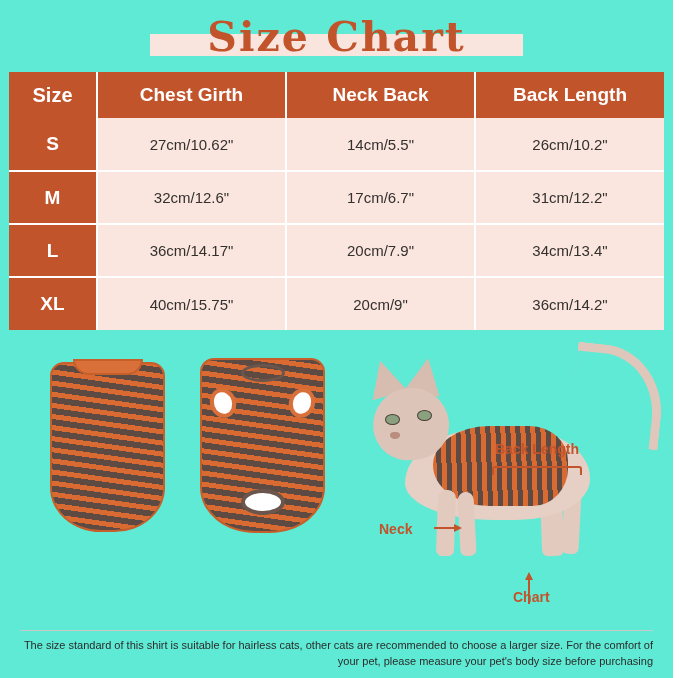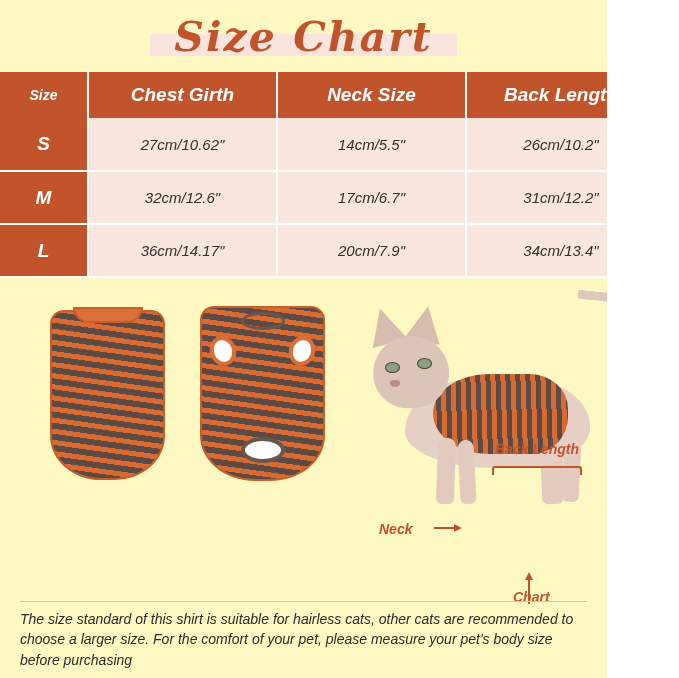--- a/index.html
+++ b/index.html
@@ -4,24 +4,23 @@
 <style>
   * { box-sizing: border-box; }
   html, body {
     margin: 0; padding: 0;
     width: 679px; height: 678px;
     background: #ffffff;
     font-family: "Liberation Sans", sans-serif;
   }
   .page {
     position: relative;
-    width: 607px; height: 678px;
+    width: 673px; height: 678px;
     overflow: hidden;
-    background: #fef9c3;
-    font-style: italic;
+    background: #5eead4;
   }
 
   
   .title-wrap {
     position: relative;
     height: 62px;
     margin: 6px 0 0 0;
     display: flex;
     align-items: center;
     justify-content: center;
@@ -57,21 +56,21 @@
   .hdr-row th {
     background: #c2542c;
     color: #ffffff;
     font-size: 19px;
     font-weight: bold;
     height: 46px;
     text-align: center;
     border-right: 2px solid #ffffff;
   }
   .hdr-row th:last-child { border-right: none; }
-  .hdr-row th.size-col { font-size: 14px; }
+  .hdr-row th.size-col { font-size: 20px; }
 
   td.size-cell {
     background: #c2542c;
     color: #ffffff;
     font-weight: bold;
     font-size: 19px;
     text-align: center;
     height: 53px;
     border-bottom: 2px solid #ffffff;
     border-right: 2px solid #ffffff;
@@ -286,24 +285,24 @@
     border-right: 4px solid transparent;
   }
 
   
   .note {
     position: absolute;
     left: 20px; right: 20px;
     bottom: 8px;
     border-top: 1px solid #c9c9c9;
     padding-top: 7px;
-    font-size: 14px;
+    font-size: 11px;
     line-height: 1.45;
     color: #2b2b2b;
-    text-align: left;
+    text-align: right;
   }
 </style>
 </head>
 <body>
 
 <div class="page">
 
   <div class="title-wrap">
     <div class="title-band"></div>
     <div class="title-text">Size Chart</div>
@@ -313,21 +312,21 @@
     <colgroup>
       <col class="col-size">
         <col class="col-chest">
         <col class="col-neck">
         <col class="col-back">
     </colgroup>
     <thead>
       <tr class="hdr-row">
         <th class="size-col">Size</th>
         <th>Chest Girth</th>
-        <th>Neck Size</th>
+        <th>Neck Back</th>
         <th>Back Length</th>
       </tr>
     </thead>
     <tbody>
       <tr>
         <td class="size-cell">S</td>
         <td class="data-cell">27cm/10.62"</td>
         <td class="data-cell">14cm/5.5"</td>
         <td class="data-cell">26cm/10.2"</td>
       </tr>
@@ -335,20 +334,26 @@
         <td class="size-cell">M</td>
         <td class="data-cell">32cm/12.6"</td>
         <td class="data-cell">17cm/6.7"</td>
         <td class="data-cell">31cm/12.2"</td>
       </tr>
       <tr>
         <td class="size-cell">L</td>
         <td class="data-cell">36cm/14.17"</td>
         <td class="data-cell">20cm/7.9"</td>
         <td class="data-cell">34cm/13.4"</td>
+      </tr>
+      <tr class="row-last">
+        <td class="size-cell">XL</td>
+        <td class="data-cell">40cm/15.75"</td>
+        <td class="data-cell">20cm/9"</td>
+        <td class="data-cell">36cm/14.2"</td>
       </tr>
     </tbody>
   </table>
 
   <div class="photos">
 
     <div class="shirt-front">
       <div class="shirt-body"></div>
       <div class="shirt-collar"></div>
     </div>

